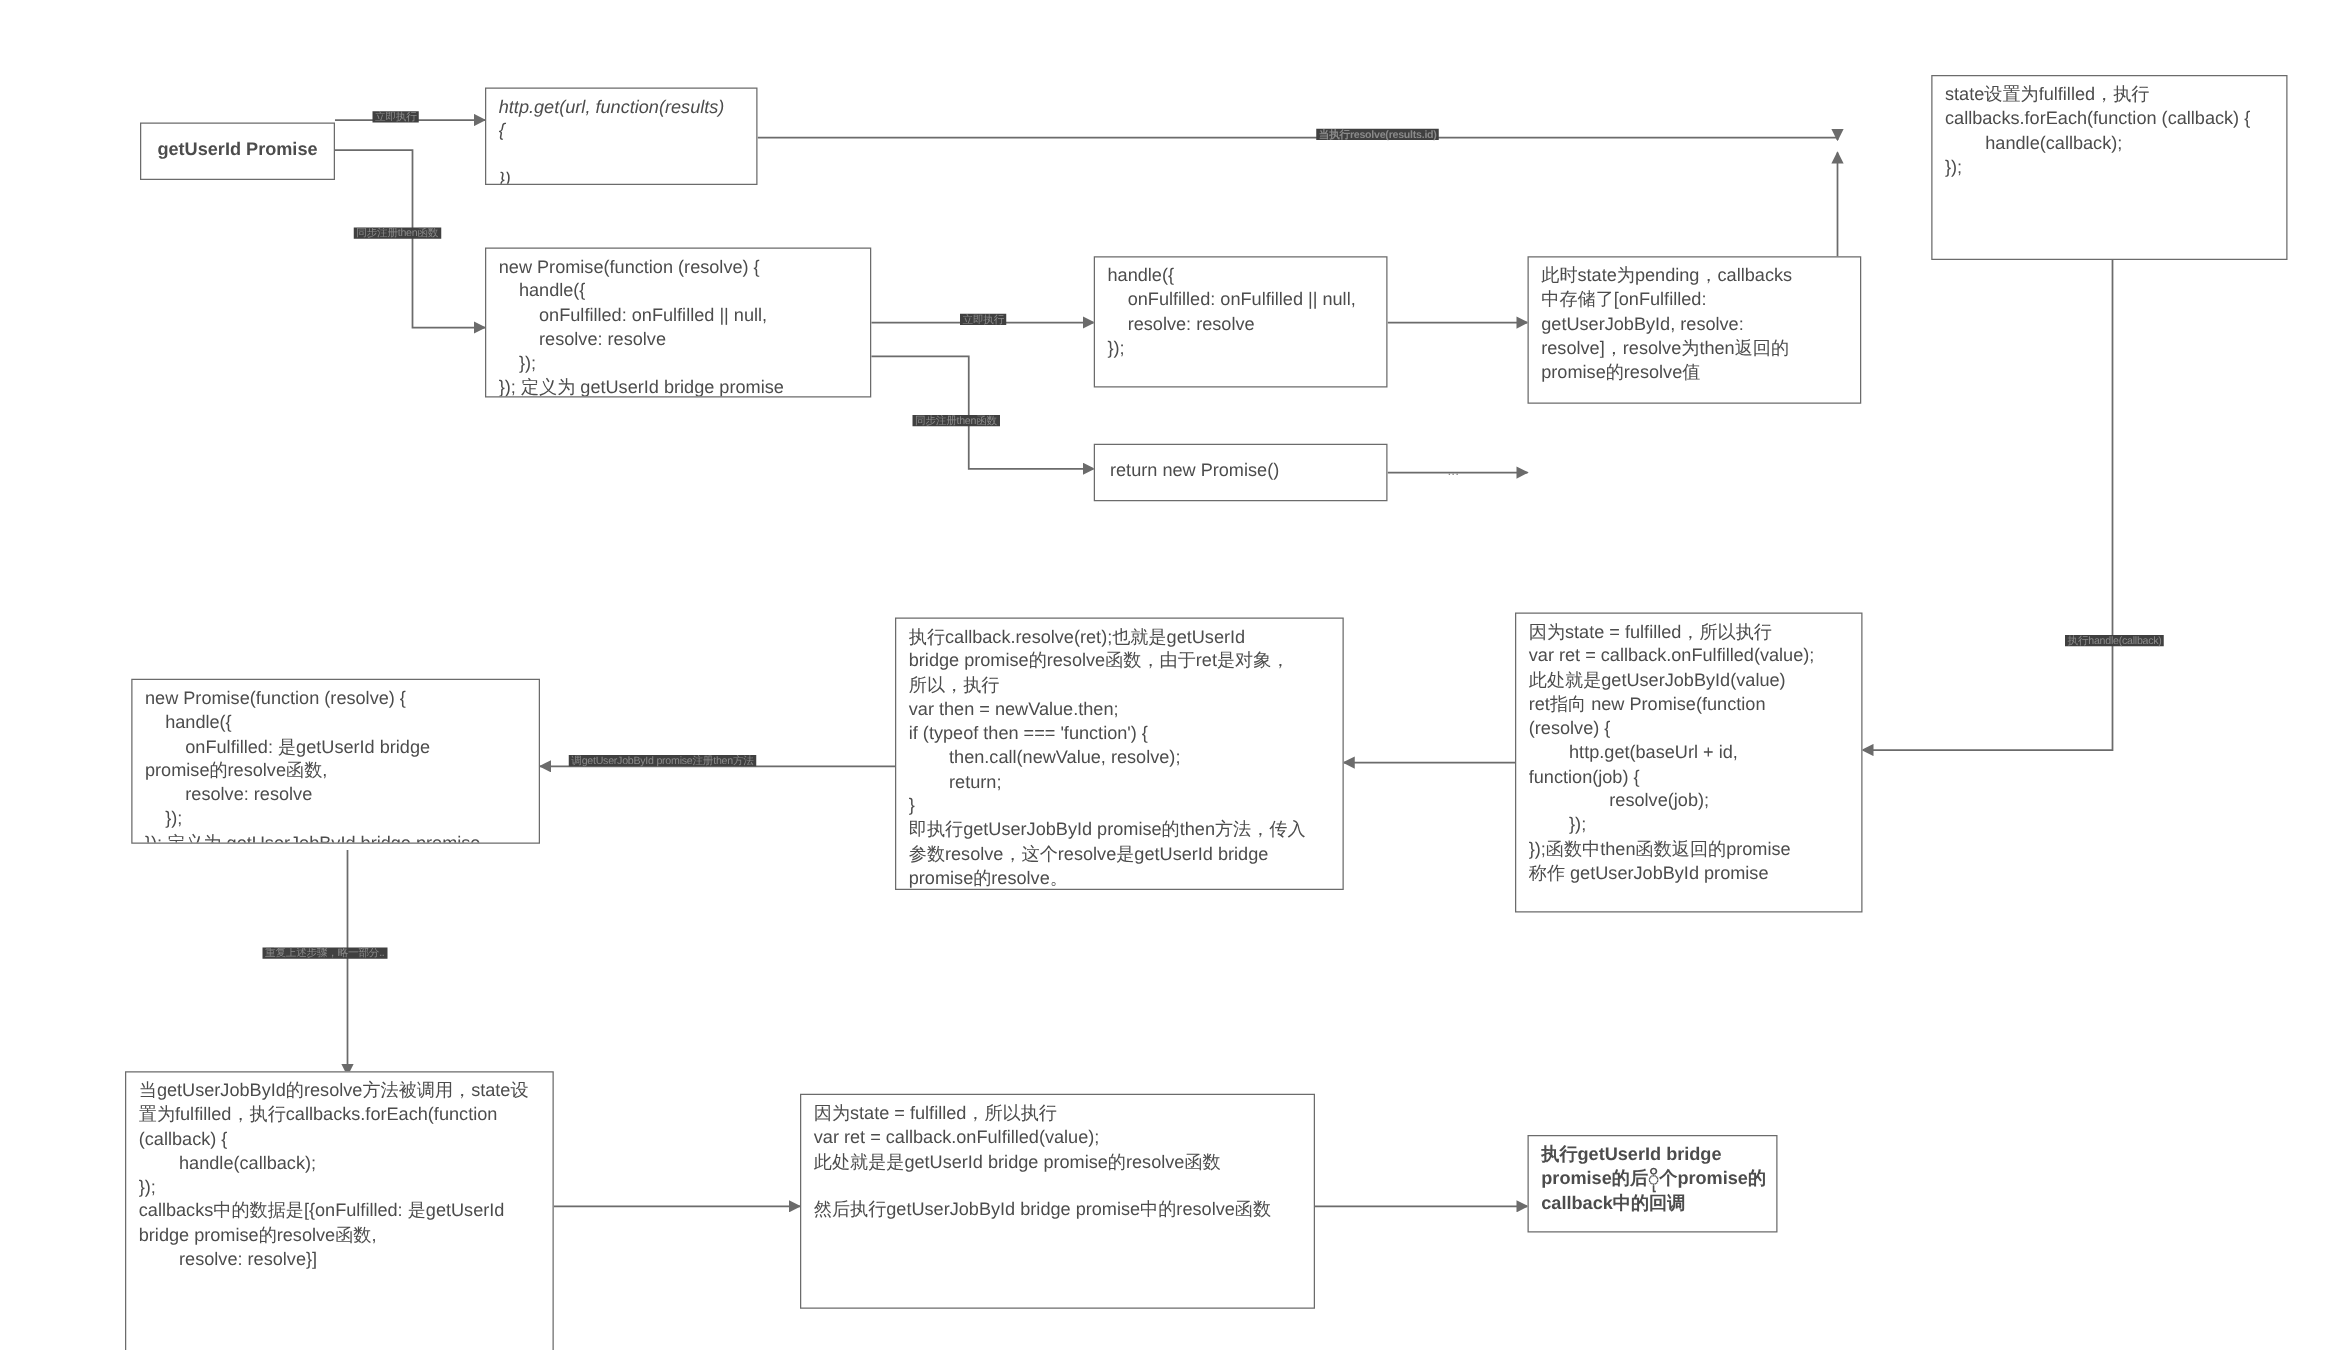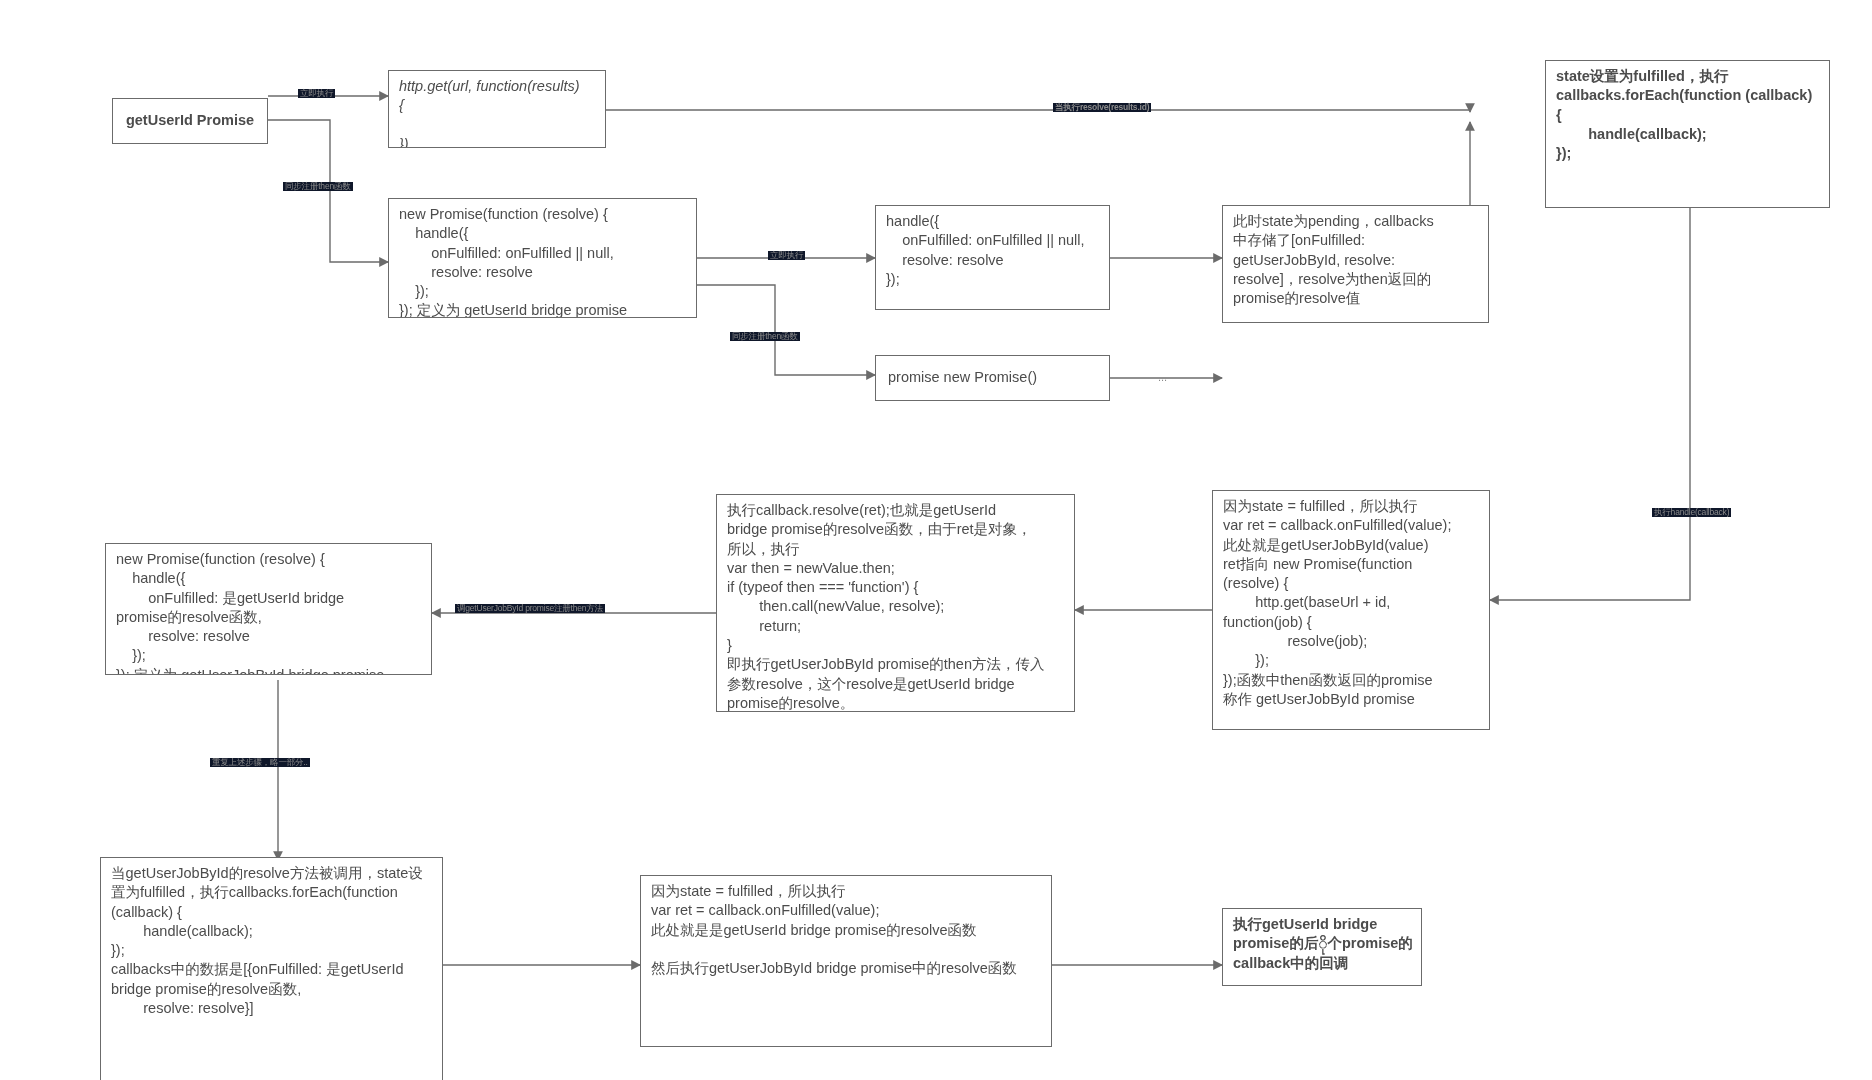--- a/index.html
+++ b/index.html
@@ -24,21 +24,21 @@
     overflow:hidden;
   }
   .node.center{
     display:flex;align-items:center;justify-content:center;
     text-align:center;padding:4px;
   }
   .edge-label{
     position:absolute;
     font-size:8.5px;
     color:#8a8a8a;
-    background:#0f172a;
+    background:#404040;
     padding:0 2px;
     white-space:nowrap;
     line-height:1;
     letter-spacing:-0.2px;
   }
   .dots{
     position:absolute;font-size:11px;color:#8a8a8a;line-height:1;
   }
 </style>
 </head>
@@ -84,21 +84,21 @@
     </g>
   </svg>
 
   <div class="node center" style="left:112px;top:98px;width:156px;height:46px;font-weight:bold;">getUserId Promise</div>
 
   <div class="node" style="left:388px;top:70px;width:218px;height:78px;font-style:italic;">http.get(url, function(results)
 {
 
 })</div>
 
-  <div class="node" style="left:1545px;top:60px;width:285px;height:148px;font-weight:bold;">state设置为fulfilled，执行
+  <div class="node" style="left:1545px;top:60px;width:285px;height:148px;">state设置为fulfilled，执行
 callbacks.forEach(function (callback) {
         handle(callback);
 });</div>
 
   <div class="node" style="left:388px;top:198px;width:309px;height:120px;">new Promise(function (resolve) {
     handle({
         onFulfilled: onFulfilled || null,
         resolve: resolve
     });
 }); 定义为 getUserId bridge promise</div>
@@ -107,21 +107,21 @@
     onFulfilled: onFulfilled || null,
     resolve: resolve
 });</div>
 
   <div class="node" style="left:1222px;top:205px;width:267px;height:118px;">此时state为pending，callbacks
 中存储了[onFulfilled:
 getUserJobById, resolve:
 resolve]，resolve为then返回的
 promise的resolve值</div>
 
-  <div class="node" style="left:875px;top:355px;width:235px;height:46px;display:flex;align-items:center;padding-left:12px;">promise new Promise()</div>
+  <div class="node" style="left:875px;top:355px;width:235px;height:46px;display:flex;align-items:center;padding-left:12px;">return new Promise()</div>
 
   <div class="node" style="left:105px;top:543px;width:327px;height:132px;">new Promise(function (resolve) {
     handle({
         onFulfilled: 是getUserId bridge
 promise的resolve函数,
         resolve: resolve
     });
 }); 定义为 getUserJobById bridge promise</div>
 
   <div class="node" style="left:716px;top:494px;width:359px;height:218px;">执行callback.resolve(ret);也就是getUserId

